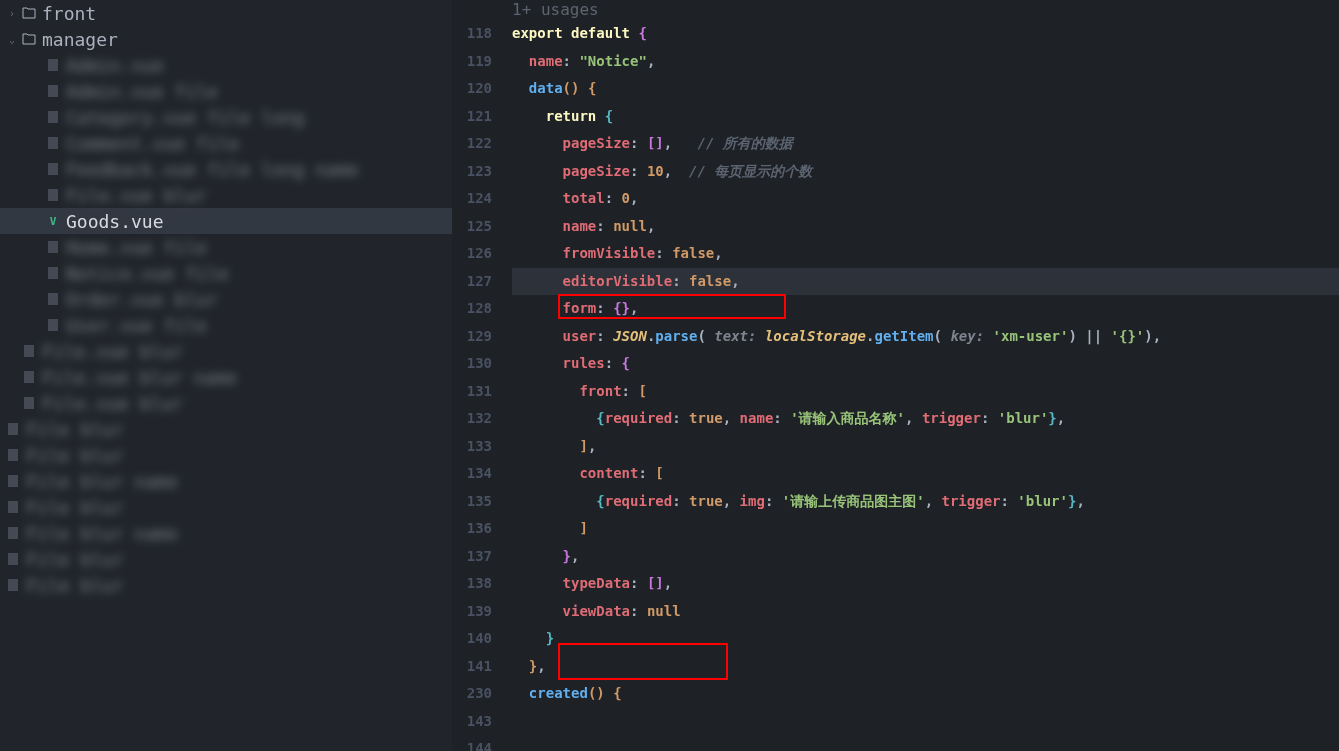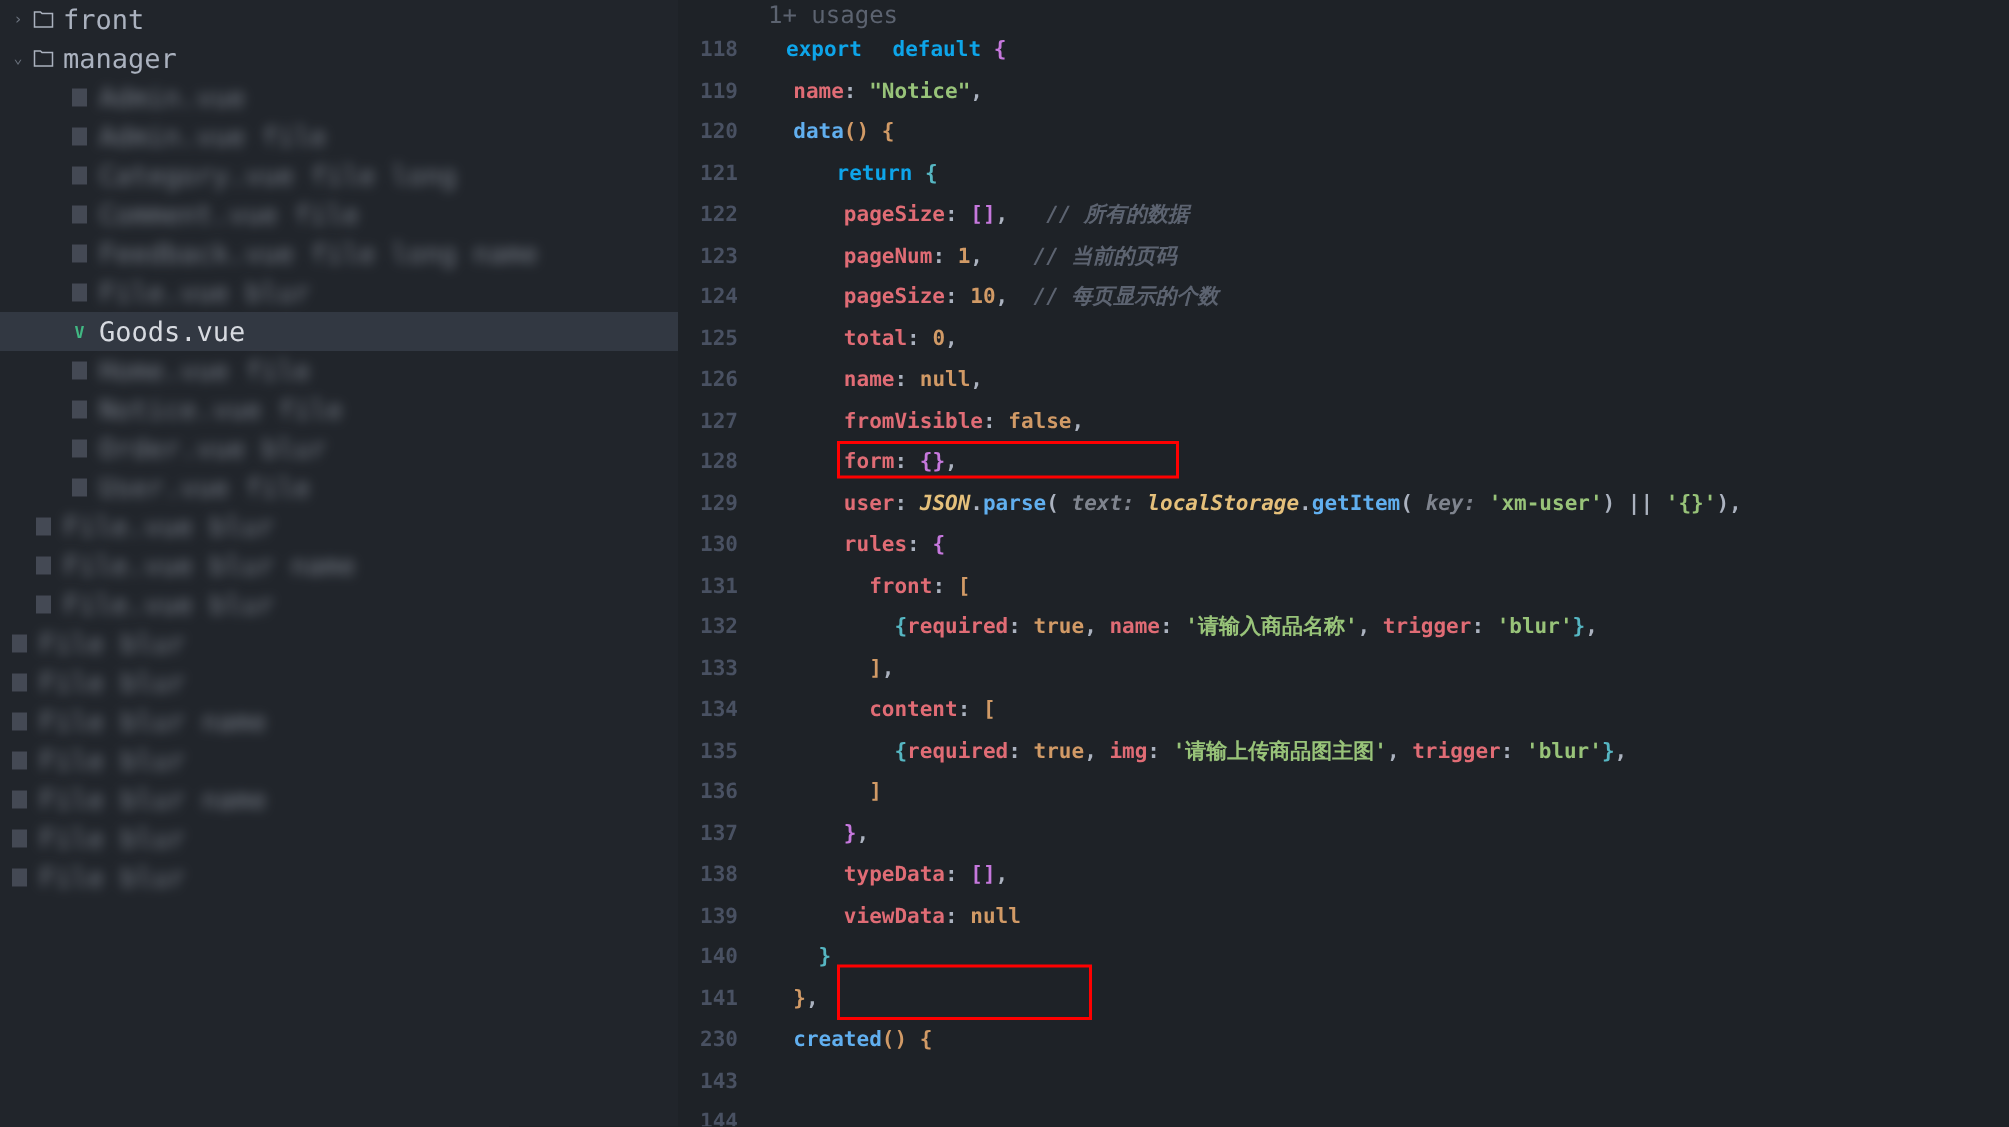--- a/index.html
+++ b/index.html
@@ -88,21 +88,21 @@
   font-size: 16px;
   padding-left: 0;
 }
 .redbox {
   border: 2px solid #ff0000;
   position: absolute;
   pointer-events: none;
 }
 
 
-.kw { color: #0ea5e9; margin-left: 12px; }
+.kw { color: #fef9c3; }
 .prop { color: #e06c75; }
 .str { color: #98c379; }
 .num { color: #d19a66; }
 .bool { color: #d19a66; }
 .fn { color: #61afef; }
 .obj { color: #e5c07b; font-style: italic; }
 .punc { color: #abb2bf; }
 .brace { color: #c678dd; }
 .brace2 { color: #d19a66; }
 .brace3 { color: #56b6c2; }
@@ -336,25 +336,25 @@
       </div>
   </div>
   <div class="code-area">
     <div class="annotation">1+ usages</div>
     <div id="code-lines">
         <div class="line"><span class="kw">export</span><span class="punc"> </span><span class="kw">default</span><span class="punc"> </span><span class="brace">{</span></div>
         <div class="line"><span class="punc">  </span><span class="prop">name</span><span class="punc">: </span><span class="str">"Notice"</span><span class="punc">,</span></div>
         <div class="line"><span class="punc">  </span><span class="fn">data</span><span class="brace2">()</span><span class="punc"> </span><span class="brace2">{</span></div>
         <div class="line"><span class="punc">    </span><span class="kw">return</span><span class="punc"> </span><span class="brace3">{</span></div>
         <div class="line"><span class="punc">      </span><span class="prop">pageSize</span><span class="punc">: </span><span class="brace">[]</span><span class="punc">,   </span><span class="comment">// 所有的数据</span></div>
-        <div class="line"><span class="punc">      </span><span class="prop">pageNum</span><span class="punc">: </span><span class="num">1</span><span class="punc">,    </span><span class="comment">// 当前的页码</span></div>
         <div class="line"><span class="punc">      </span><span class="prop">pageSize</span><span class="punc">: </span><span class="num">10</span><span class="punc">,  </span><span class="comment">// 每页显示的个数</span></div>
         <div class="line"><span class="punc">      </span><span class="prop">total</span><span class="punc">: </span><span class="num">0</span><span class="punc">,</span></div>
         <div class="line"><span class="punc">      </span><span class="prop">name</span><span class="punc">: </span><span class="null">null</span><span class="punc">,</span></div>
         <div class="line"><span class="punc">      </span><span class="prop">fromVisible</span><span class="punc">: </span><span class="bool">false</span><span class="punc">,</span></div>
+        <div class="line highlighted"><span class="punc">      </span><span class="prop">editorVisible</span><span class="punc">: </span><span class="bool">false</span><span class="punc">,</span></div>
         <div class="line"><span class="punc">      </span><span class="prop">form</span><span class="punc">: </span><span class="brace">{}</span><span class="punc">,</span></div>
         <div class="line"><span class="punc">      </span><span class="prop">user</span><span class="punc">: </span><span class="obj">JSON</span><span class="punc">.</span><span class="fn">parse</span><span class="punc">( </span><span class="param">text: </span><span class="obj">localStorage</span><span class="punc">.</span><span class="fn">getItem</span><span class="punc">( </span><span class="param">key: </span><span class="str">'xm-user'</span><span class="punc">) || </span><span class="str">'{}'</span><span class="punc">),</span></div>
         <div class="line"><span class="punc">      </span><span class="prop">rules</span><span class="punc">: </span><span class="brace">{</span></div>
         <div class="line"><span class="punc">        </span><span class="prop">front</span><span class="punc">: </span><span class="brace2">[</span></div>
         <div class="line"><span class="punc">          </span><span class="brace3">{</span><span class="prop">required</span><span class="punc">: </span><span class="bool">true</span><span class="punc">, </span><span class="prop">name</span><span class="punc">: </span><span class="str">'请输入商品名称'</span><span class="punc">, </span><span class="prop">trigger</span><span class="punc">: </span><span class="str">'blur'</span><span class="brace3">}</span><span class="punc">,</span></div>
         <div class="line"><span class="punc">        </span><span class="brace2">]</span><span class="punc">,</span></div>
         <div class="line"><span class="punc">        </span><span class="prop">content</span><span class="punc">: </span><span class="brace2">[</span></div>
         <div class="line"><span class="punc">          </span><span class="brace3">{</span><span class="prop">required</span><span class="punc">: </span><span class="bool">true</span><span class="punc">, </span><span class="prop">img</span><span class="punc">: </span><span class="str">'请输上传商品图主图'</span><span class="punc">, </span><span class="prop">trigger</span><span class="punc">: </span><span class="str">'blur'</span><span class="brace3">}</span><span class="punc">,</span></div>
         <div class="line"><span class="punc">        </span><span class="brace2">]</span></div>
         <div class="line"><span class="punc">      </span><span class="brace">}</span><span class="punc">,</span></div>

